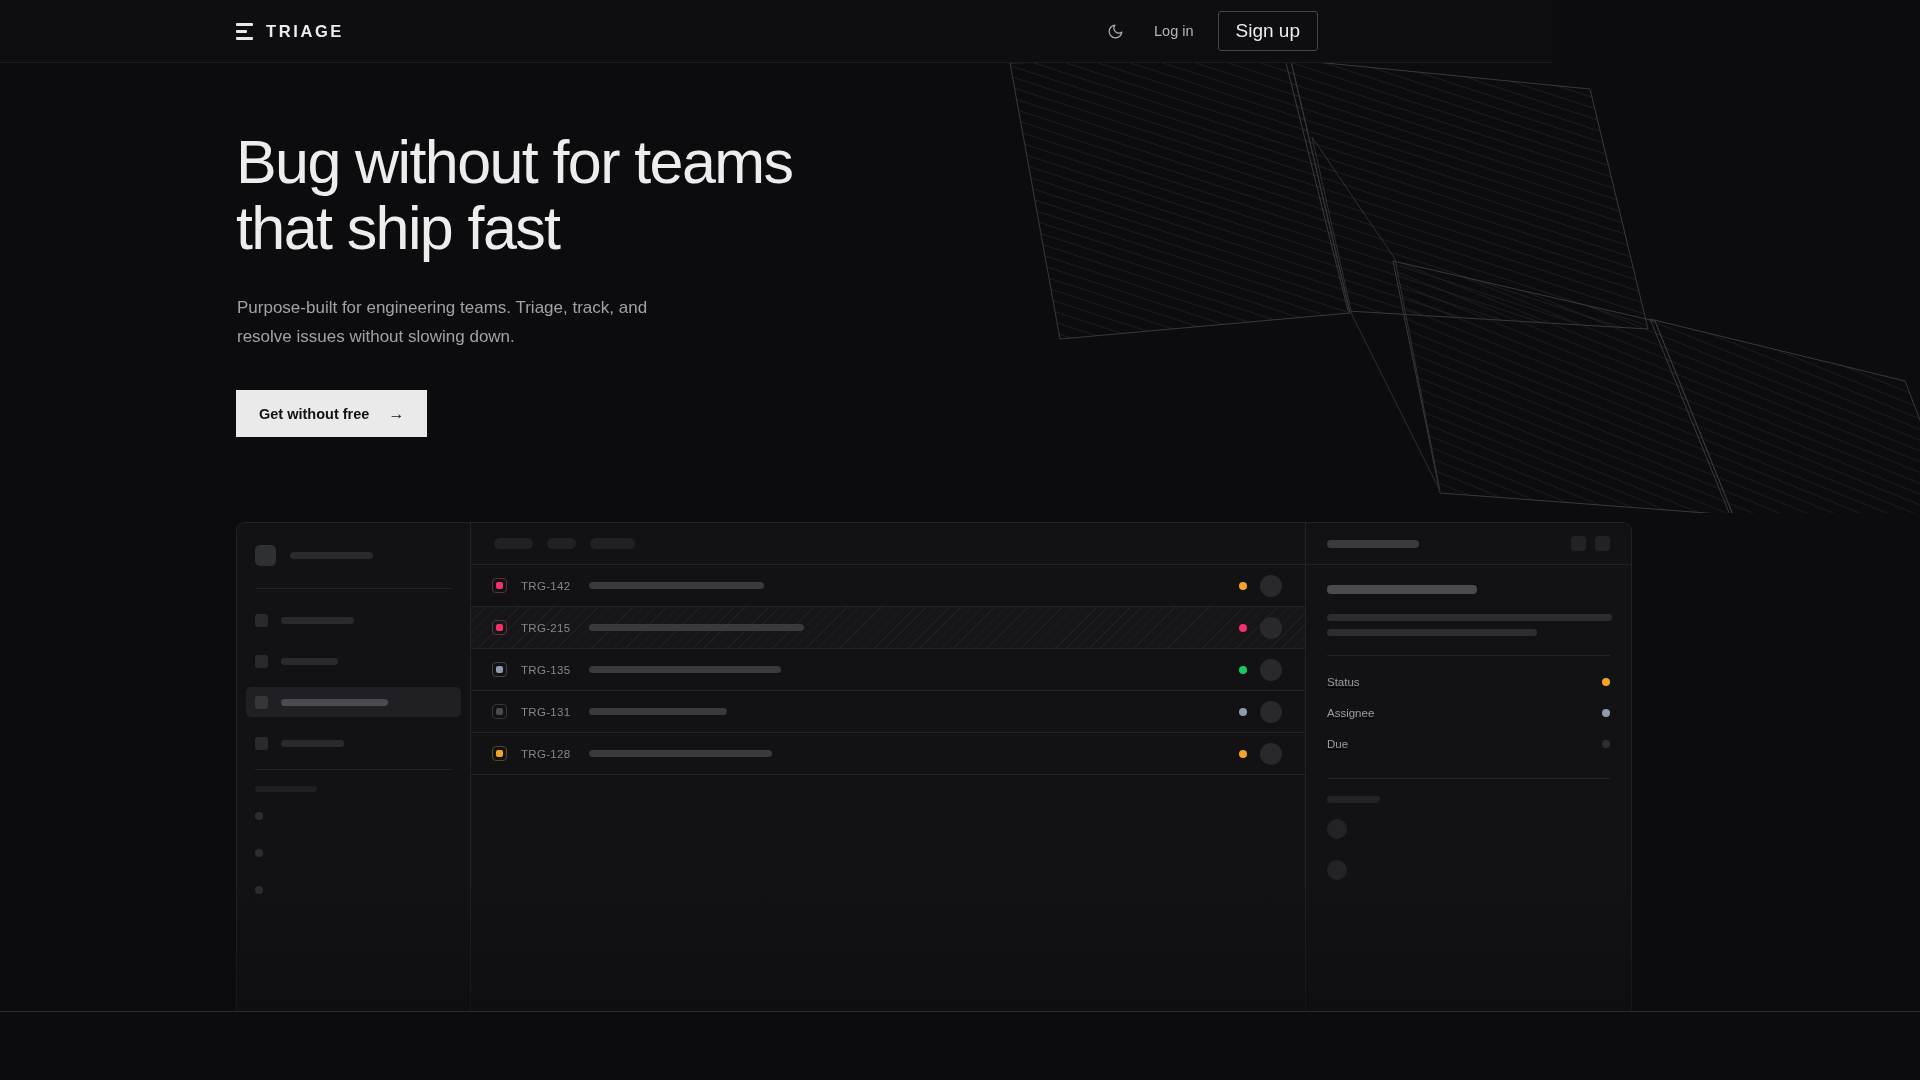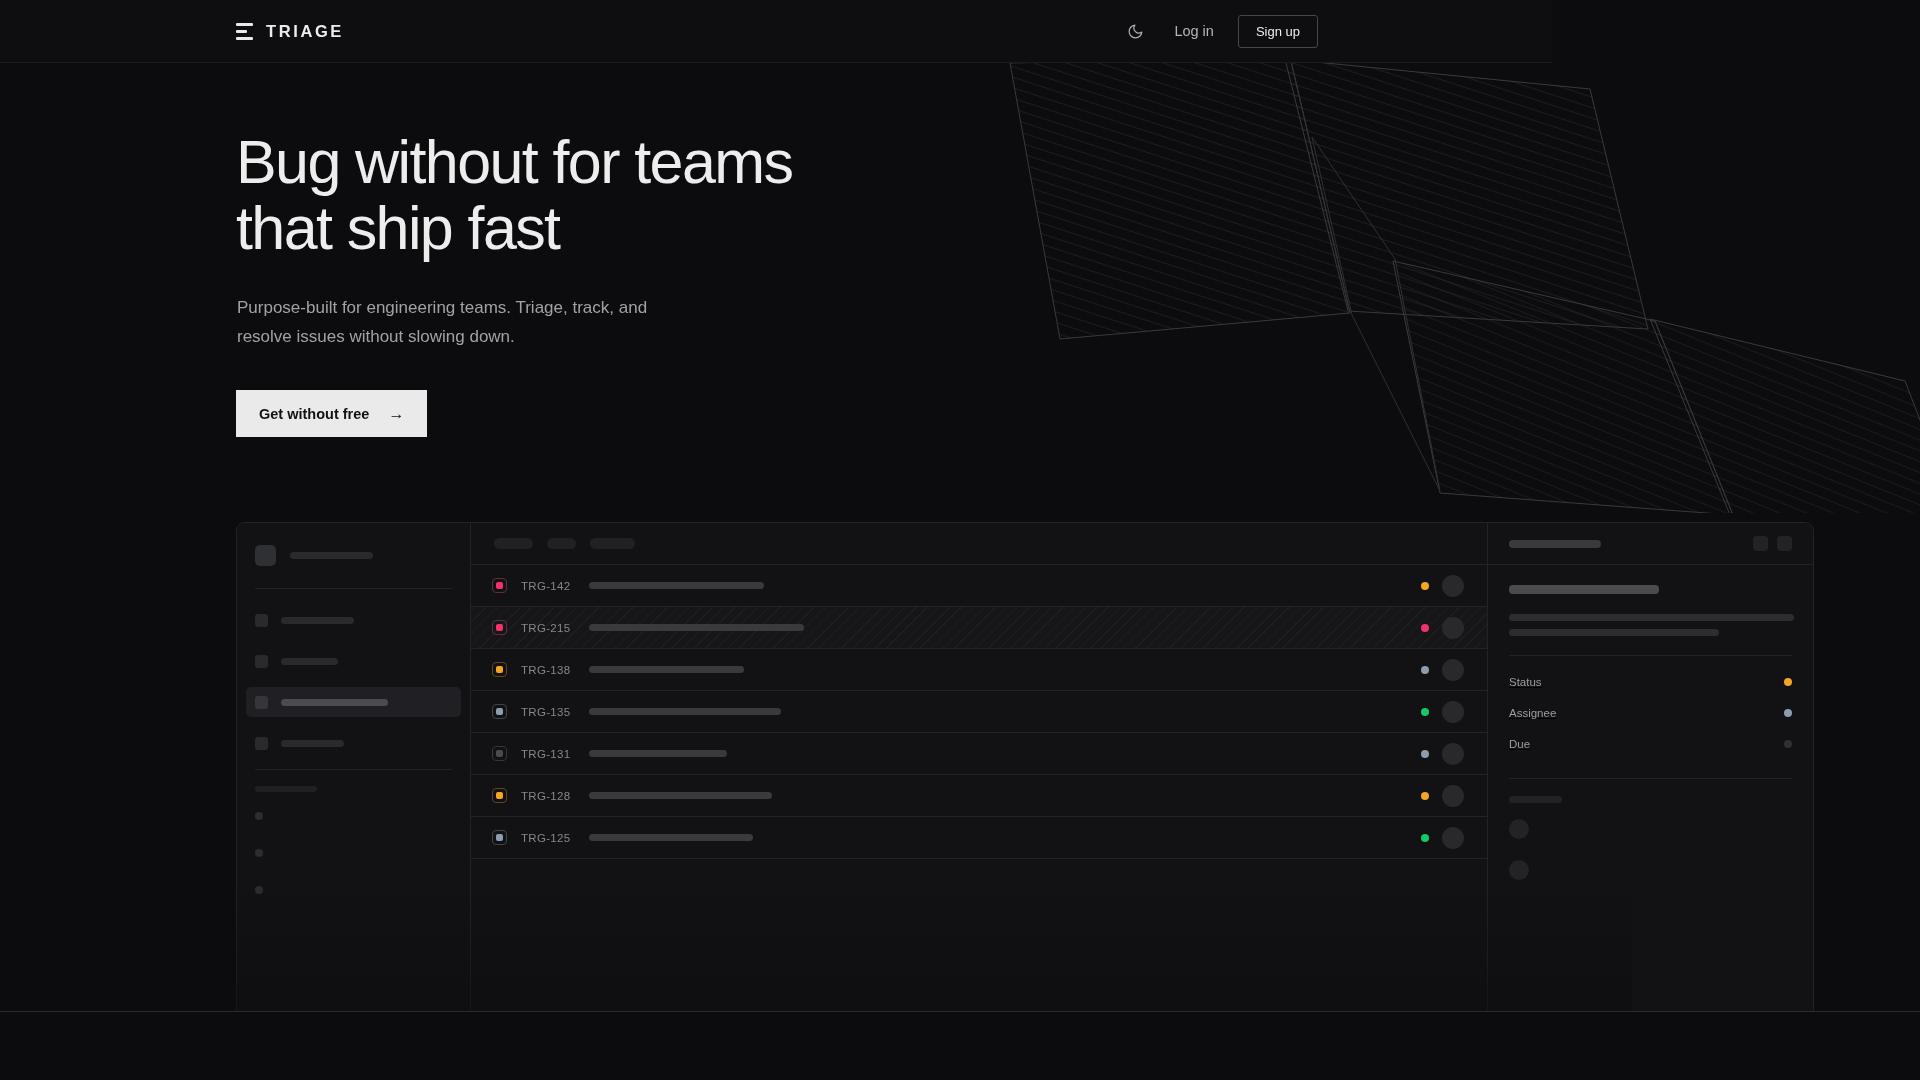--- a/index.html
+++ b/index.html
@@ -77,21 +77,21 @@
     border-radius: 5px;
   }
   .theme-toggle svg { display: block; }
   .nav-link {
     font-size: 14.5px;
     color: #b4b4b7;
     cursor: pointer;
     padding: 4px 2px;
   }
   .signup-btn {
-    font-size: 13px;
+    font-size: 19px;
     color: #ededee;
     border: 1px solid #46464b;
     background: transparent;
     border-radius: 3px;
     padding: 8px 17px;
     cursor: pointer;
     font-family: "Liberation Sans", sans-serif;
   }
 
   
@@ -144,21 +144,21 @@
     border: none;
     cursor: pointer;
     font-family: "Liberation Sans", sans-serif;
   }
   .cta-arrow { font-size: 16px; line-height: 1; }
 
   
   .mockup {
     position: absolute;
     left: 236px; top: 522px;
-    width: 1578px; height: 490px;
+    width: 1396px; height: 490px;
     background: #131315;
     border: 1px solid #232327;
     border-bottom: none;
     border-radius: 9px 9px 0 0;
     display: flex;
     overflow: hidden;
     z-index: 5;
   }
   .mockup-base {
     position: absolute;
@@ -419,31 +419,20 @@
               <i style="background:#f4306d"></i>
             </span>
             <span class="row-id">TRG-215</span>
             <span class="row-title" style="width:215px"></span>
             <span class="row-right">
               <span class="row-dot" style="background:#f4306d"></span>
               <span class="row-avatar"></span>
             </span>
           </div>
           <div class="row">
-            <span class="row-badge" style="border-color:#5b4622">
-              <i style="background:#f5a524"></i>
-            </span>
-            <span class="row-id">TRG-138</span>
-            <span class="row-title" style="width:155px"></span>
-            <span class="row-right">
-              <span class="row-dot" style="background:#8e9cb0"></span>
-              <span class="row-avatar"></span>
-            </span>
-          </div>
-          <div class="row">
             <span class="row-badge" style="border-color:#3c4450">
               <i style="background:#8e9cb0"></i>
             </span>
             <span class="row-id">TRG-135</span>
             <span class="row-title" style="width:192px"></span>
             <span class="row-right">
               <span class="row-dot" style="background:#17c964"></span>
               <span class="row-avatar"></span>
             </span>
           </div>
@@ -459,31 +448,20 @@
             </span>
           </div>
           <div class="row">
             <span class="row-badge" style="border-color:#5b4622">
               <i style="background:#f5a524"></i>
             </span>
             <span class="row-id">TRG-128</span>
             <span class="row-title" style="width:183px"></span>
             <span class="row-right">
               <span class="row-dot" style="background:#f5a524"></span>
-              <span class="row-avatar"></span>
-            </span>
-          </div>
-          <div class="row">
-            <span class="row-badge" style="border-color:#3c4450">
-              <i style="background:#8e9cb0"></i>
-            </span>
-            <span class="row-id">TRG-125</span>
-            <span class="row-title" style="width:164px"></span>
-            <span class="row-right">
-              <span class="row-dot" style="background:#17c964"></span>
               <span class="row-avatar"></span>
             </span>
           </div>
         </div>
     </div>
 
     <div class="mk-detail">
       <div class="dt-head">
         <span class="dt-head-bar" style="width: 92px;"></span>
         <span class="dt-head-btns" id="dt-btns">

